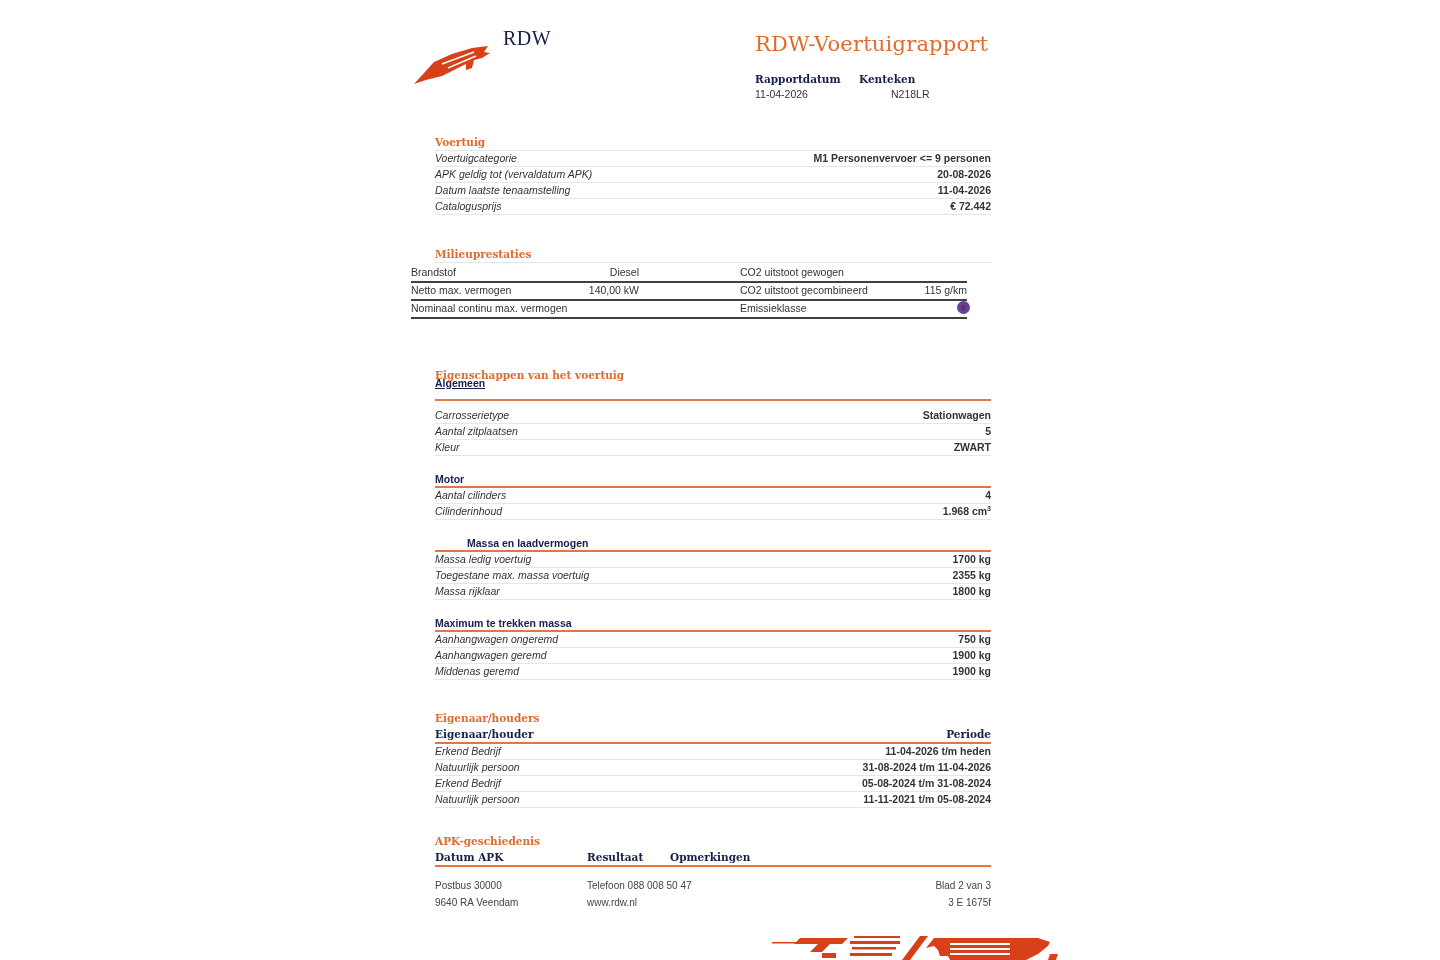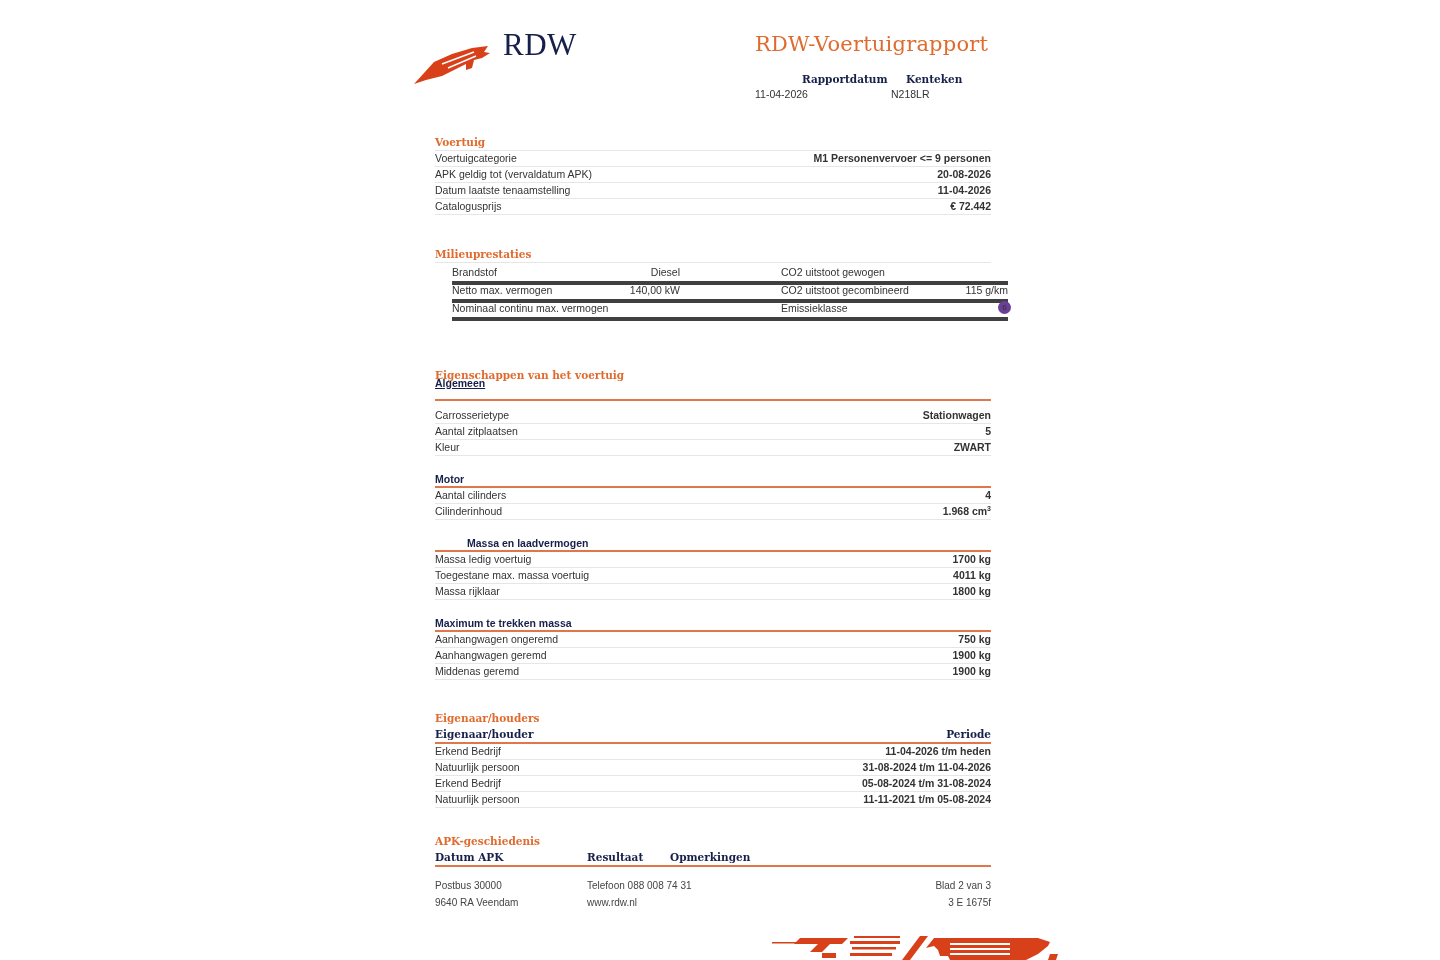--- a/index.html
+++ b/index.html
@@ -1,33 +1,33 @@
 <!DOCTYPE html>
 <html><head>
 <meta charset="utf-8">
 <style>
   html, body { margin: 0; padding: 0; background: #ffffff; }
   body { width: 1440px; height: 960px; position: relative; overflow: hidden;
          font-family: "Liberation Sans", sans-serif; color: #2a2a2a; }
   .abs { position: absolute; }
   .logo-feather { left: 412px; top: 44px; width: 82px; height: 42px; }
-  .logo-text { left: 503px; top: 27px; font-size: 31px; color: #16204a; font-family: "Liberation Serif", serif; letter-spacing: 0.5px; }
+  .logo-text { left: 503px; top: 27px; font-size: 20px; color: #16204a; font-family: "Liberation Serif", serif; letter-spacing: 0.5px; }
   .report-title { left: 755px; top: 32px; font-size: 21px; color: #e06b2f; font-family: "DejaVu Serif", serif; letter-spacing: 0.2px; }
-  .meta-label { font-size: 10.5px; font-weight: bold; color: #16204a; font-family: "DejaVu Serif", serif; margin-left: 47px; }
+  .meta-label { font-size: 10.5px; font-weight: bold; color: #16204a; font-family: "DejaVu Serif", serif; }
   .meta-value { font-size: 10.5px; color: #333; }
   .section-title { font-size: 10.5px; font-weight: bold; color: #e06b2f; font-family: "DejaVu Serif", serif; }
   .sub-title { font-size: 10.5px; font-weight: bold; color: #16204a; }
   .sub-title-serif { font-size: 10.5px; font-weight: bold; color: #16204a; font-family: "DejaVu Serif", serif; }
   .orange-rule { height: 2px; background: #e0764a; }
   .row { position: absolute; left: 435px; width: 556px; height: 16px; border-bottom: 1px solid #e6e6e6;
          font-size: 10.5px; line-height: 16px; display: flex; justify-content: space-between; }
-  .row .l { color: #333; }
+  .row .l { color: #333; font-style: italic; }
   .row .r { color: #333; text-align: right; font-weight: bold; }
   .top-rule { position: absolute; left: 435px; width: 556px; height: 1px; background: #e6e6e6; }
-  .mrow { position: absolute; left: 452px; width: 556px; height: 18px; border-bottom: 4px solid #404040;
+  .mrow { position: absolute; left: 411px; width: 556px; height: 18px; border-bottom: 2px solid #404040;
           font-size: 10.5px; line-height: 18px; }
   .mrow span { position: absolute; top: 0; color: #333; }
   .badge { display: inline-block; width: 13px; height: 13px; border-radius: 50%; background: #6b3f99; color: #fff;
            font-size: 8px; line-height: 13px; text-align: center; }
   .footer { font-size: 10px; color: #444; }
   .sup { font-size: 7px; vertical-align: super; line-height: 0; }
 </style>
 </head>
 <body>
 
@@ -112,21 +112,21 @@
 </div>
 
 <div class="abs sub-title" style="left:435px; top:537px;padding-left:32px;">Massa en laadvermogen</div>
 <div class="abs orange-rule" style="left:435px; top:550px; width:556px;"></div>
 <div class="row" style="top:551px;">
   <span class="l">Massa ledig voertuig</span>
   <span class="r">1700 kg</span>
 </div>
 <div class="row" style="top:567px;">
   <span class="l">Toegestane max. massa voertuig</span>
-  <span class="r">4011 kg</span>
+  <span class="r">2355 kg</span>
 </div>
 <div class="row" style="top:583px;">
   <span class="l">Massa rijklaar</span>
   <span class="r">1800 kg</span>
 </div>
 
 <div class="abs sub-title" style="left:435px; top:617px;">Maximum te trekken massa</div>
 <div class="abs orange-rule" style="left:435px; top:630px; width:556px;"></div>
 <div class="row" style="top:631px;">
   <span class="l">Aanhangwagen ongeremd</span>
@@ -163,21 +163,21 @@
 </div>
 
 <div class="abs section-title" style="left:435px; top:835px;">APK-geschiedenis</div>
 <div class="abs sub-title-serif" style="left:435px; top:851px;">Datum APK</div>
 <div class="abs sub-title-serif" style="left:587px; top:851px;">Resultaat</div>
 <div class="abs sub-title-serif" style="left:670px; top:851px;">Opmerkingen</div>
 <div class="abs orange-rule" style="left:435px; top:865px; width:556px;"></div>
 
 <div class="abs footer" style="left:435px; top:880px;">Postbus 30000</div>
 <div class="abs footer" style="left:435px; top:897px;">9640 RA Veendam</div>
-<div class="abs footer" style="left:587px; top:880px;">Telefoon 088 008 74 31</div>
+<div class="abs footer" style="left:587px; top:880px;">Telefoon 088 008 50 47</div>
 <div class="abs footer" style="left:587px; top:897px;">www.rdw.nl</div>
 <div class="abs footer" style="right:449px; top:880px;">Blad 2 van 3</div>
 <div class="abs footer" style="right:449px; top:897px;">3 E 1675f</div>
 
 <svg class="abs" style="left:770px; top:934px; width:292px; height:26px;" viewBox="0 0 292 26">
   <g fill="#d8401a">
     <rect x="2" y="8" width="28" height="1.5"></rect>
     <polygon points="30,4 78,4 72,10 60,10 52,18 40,18 48,10 24,10"></polygon>
     <rect x="52" y="19" width="14" height="5"></rect>
     <rect x="84" y="2" width="46" height="2"></rect>

